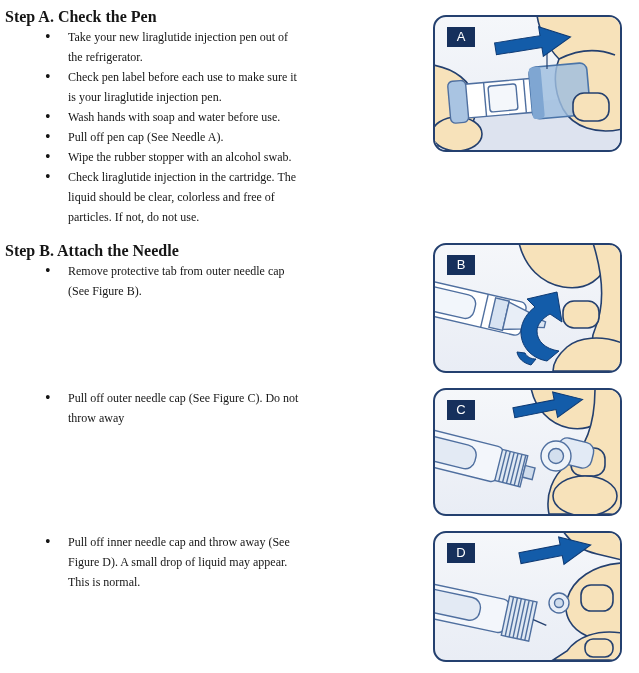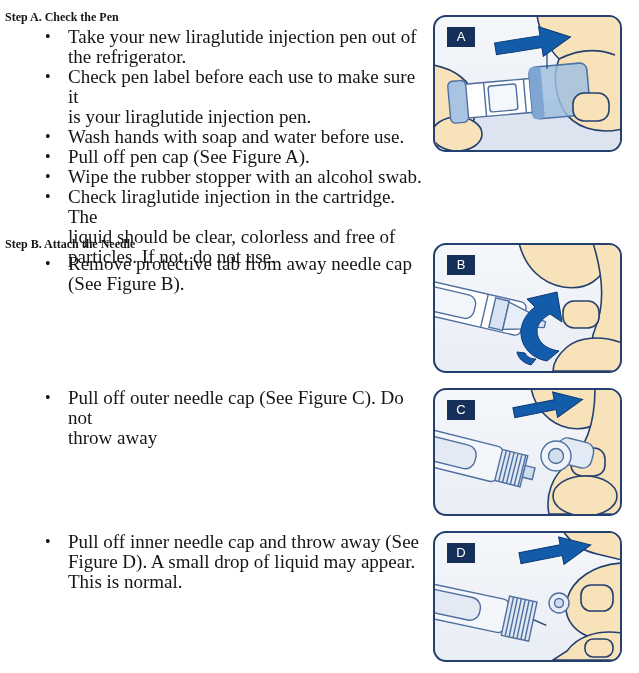--- a/index.html
+++ b/index.html
@@ -1,24 +1,24 @@
 <!DOCTYPE html>
 <html><head>
 <meta charset="utf-8">
 <style>
   html,body { margin:0; padding:0; background:#ffffff; }
   .page {
     position:relative; width:639px; height:673px; background:#ffffff;
     font-family:"Liberation Serif", serif; color:#151515; overflow:hidden;
   }
   .step-block { position:absolute; left:5px; width:421px; }
-  .step-title { margin:0; font-size:12px; line-height:20px; font-weight:bold; }
+  .step-title { margin:0; font-size:16px; line-height:20px; font-weight:bold; }
   ul.bullets { list-style:none; margin:0; padding:0; }
   ul.bullets li {
-    position:relative; padding-left:63px; font-size:19px; line-height:20px;
+    position:relative; padding-left:63px; font-size:12px; line-height:20px;
   }
   ul.bullets li::before {
     content:"\2022"; position:absolute; left:40px; top:0; font-size:16px;
   }
   .btext { white-space:pre-line; display:inline-block; vertical-align:top; }
 
   .fig {
     position:absolute; left:433px; width:189px; margin:0; box-sizing:border-box;
     border:2px solid #24406f; border-radius:13px; overflow:hidden;
     background:linear-gradient(180deg,#f5f7fa 0%, #eef1f7 55%, #e9edf5 100%);
@@ -36,32 +36,32 @@
 <div class="page">
 
   <div class="step-block" style="top:7px">
     <h3 class="step-title">Step A. Check the Pen</h3>
     <ul class="bullets">
       <li><span class="btext">Take your new liraglutide injection pen out of
 the refrigerator.</span></li>
       <li><span class="btext">Check pen label before each use to make sure it
 is your liraglutide injection pen.</span></li>
       <li><span class="btext">Wash hands with soap and water before use.</span></li>
-      <li><span class="btext">Pull off pen cap (See Figure A).</span></li>
+      <li><span class="btext">Pull off pen cap (See Needle A).</span></li>
       <li><span class="btext">Wipe the rubber stopper with an alcohol swab.</span></li>
       <li><span class="btext">Check liraglutide injection in the cartridge. The
 liquid should be clear, colorless and free of
 particles. If not, do not use.</span></li>
     </ul>
   </div>
 
-  <div class="step-block" style="top:234px">
+  <div class="step-block" style="top:241px">
     <h3 class="step-title">Step B. Attach the Needle</h3>
     <ul class="bullets">
-      <li><span class="btext">Remove protective tab from away needle cap
+      <li><span class="btext">Remove protective tab from outer needle cap
 (See Figure B).</span></li>
     </ul>
   </div>
 
   <div class="step-block" style="top:532px">
     <ul class="bullets">
       <li><span class="btext">Pull off inner needle cap and throw away (See
 Figure D). A small drop of liquid may appear.
 This is normal.</span></li>
     </ul>

